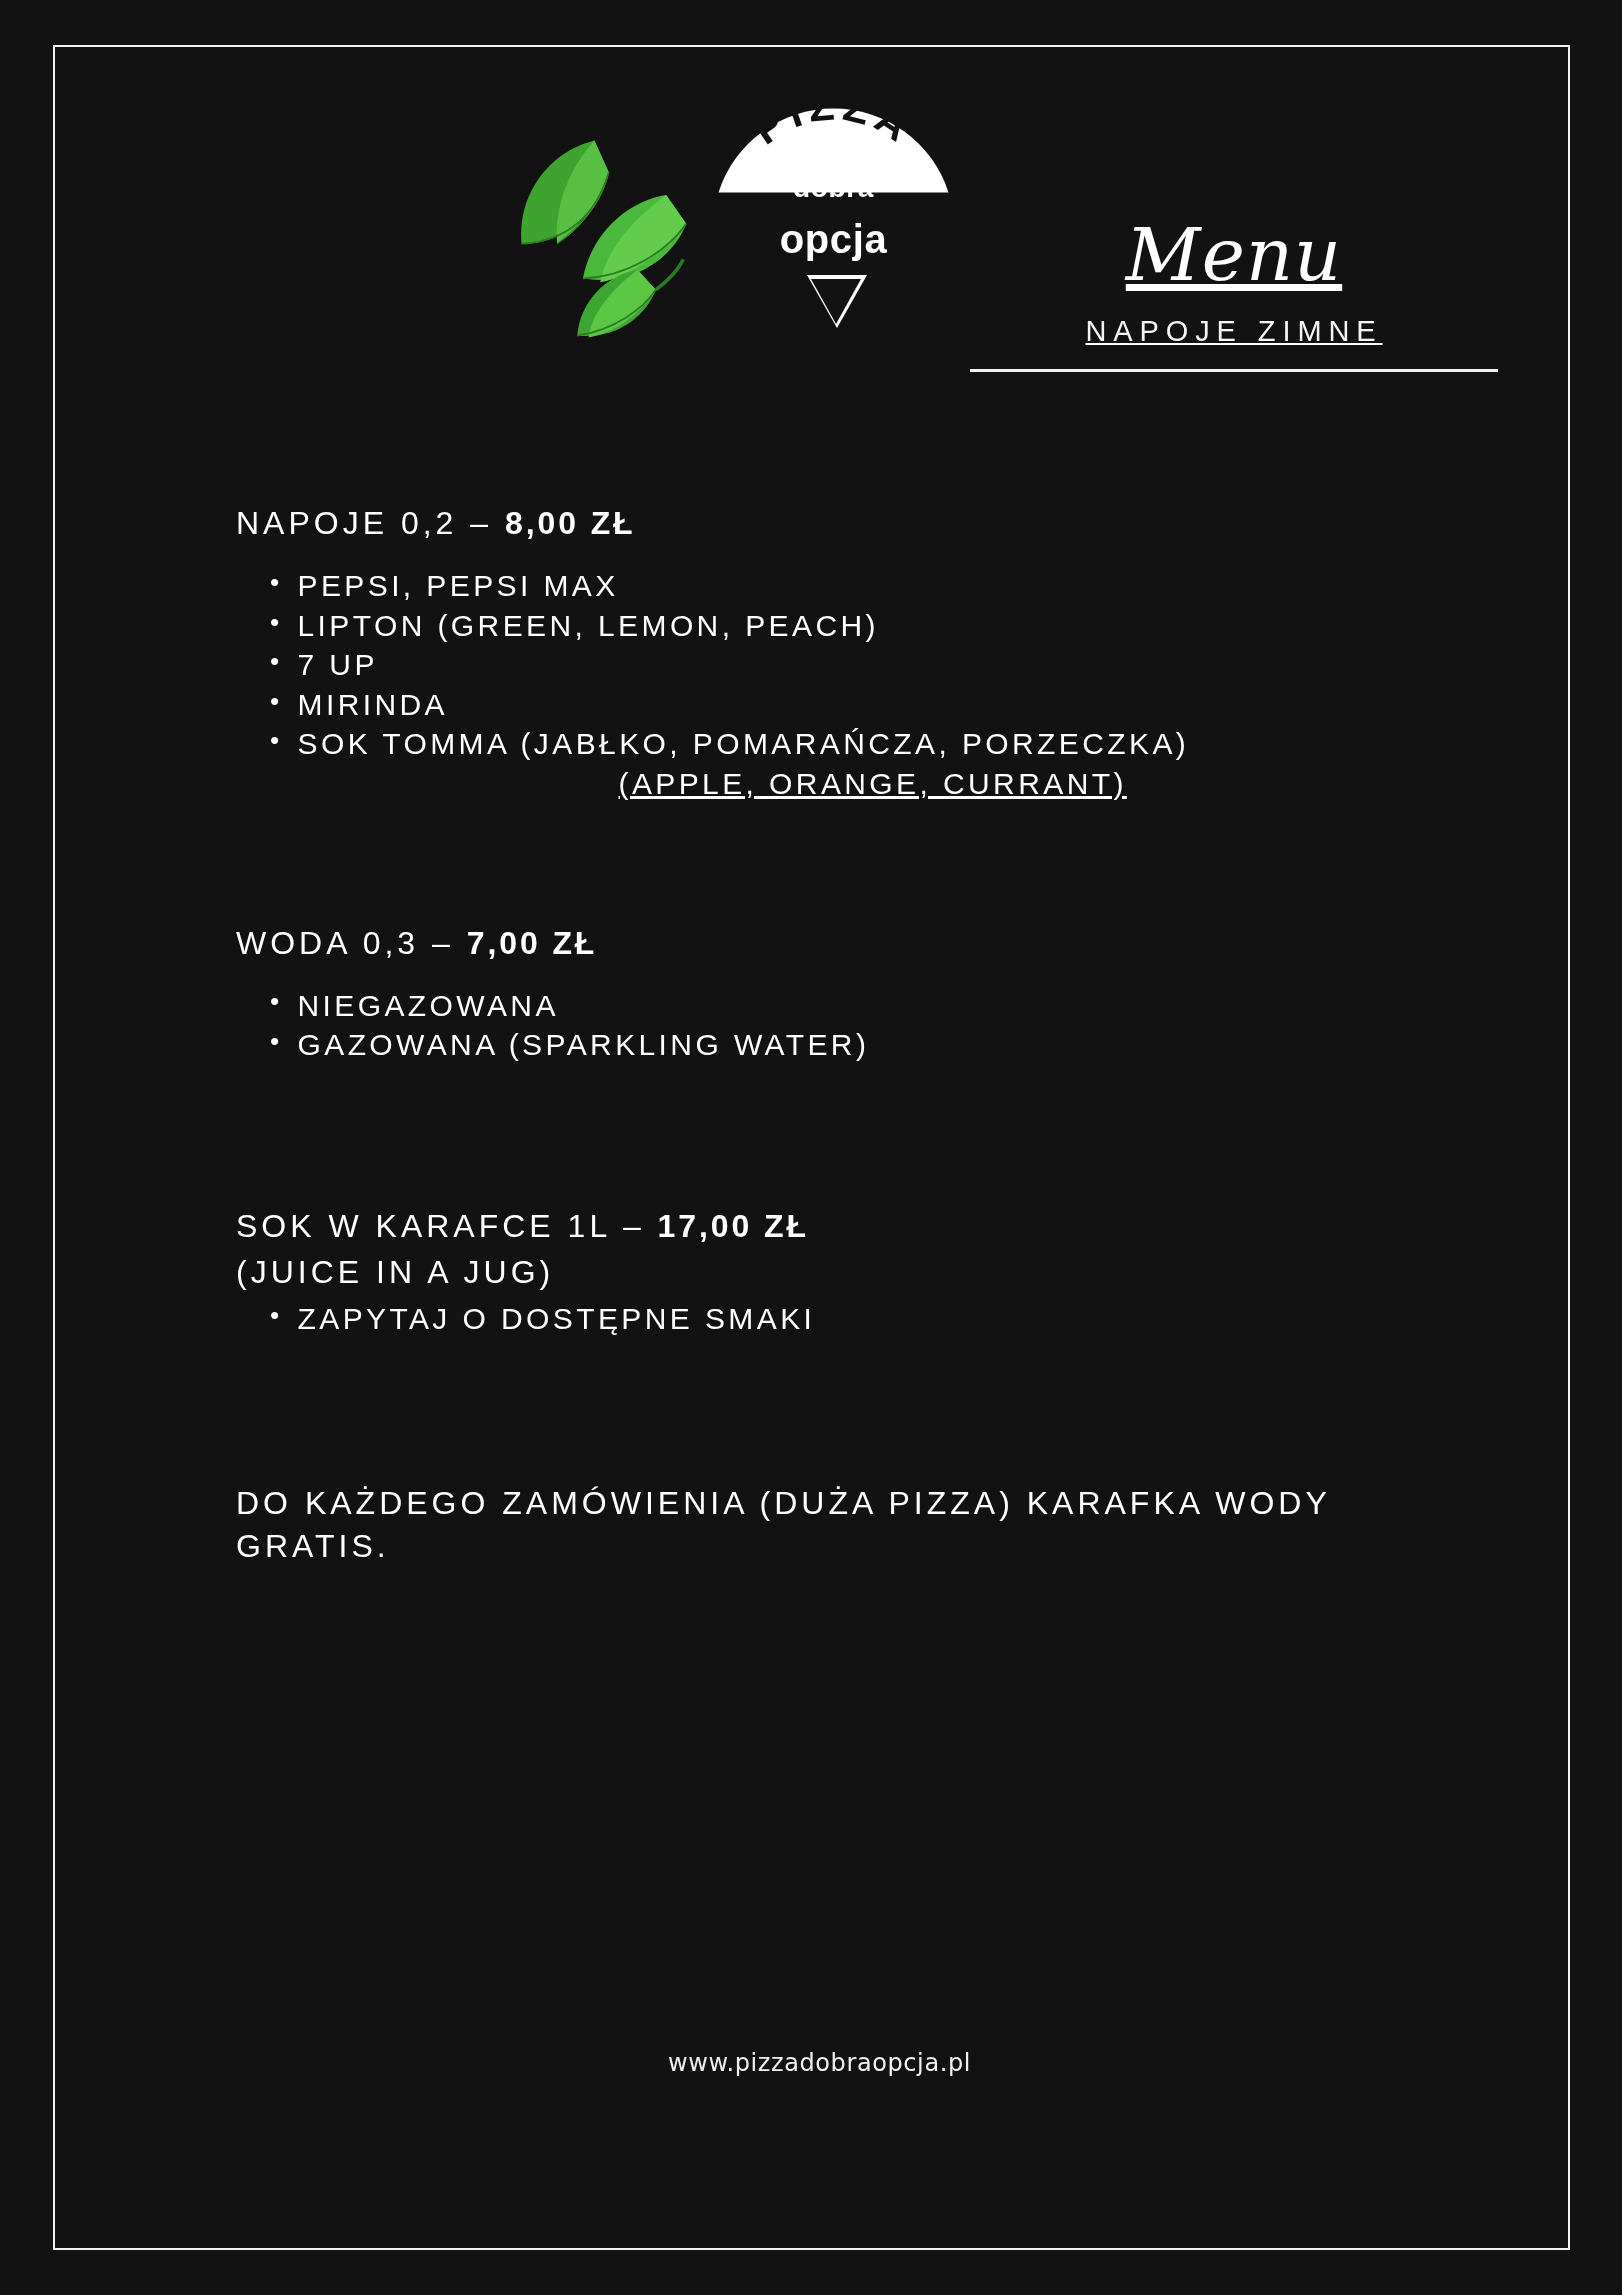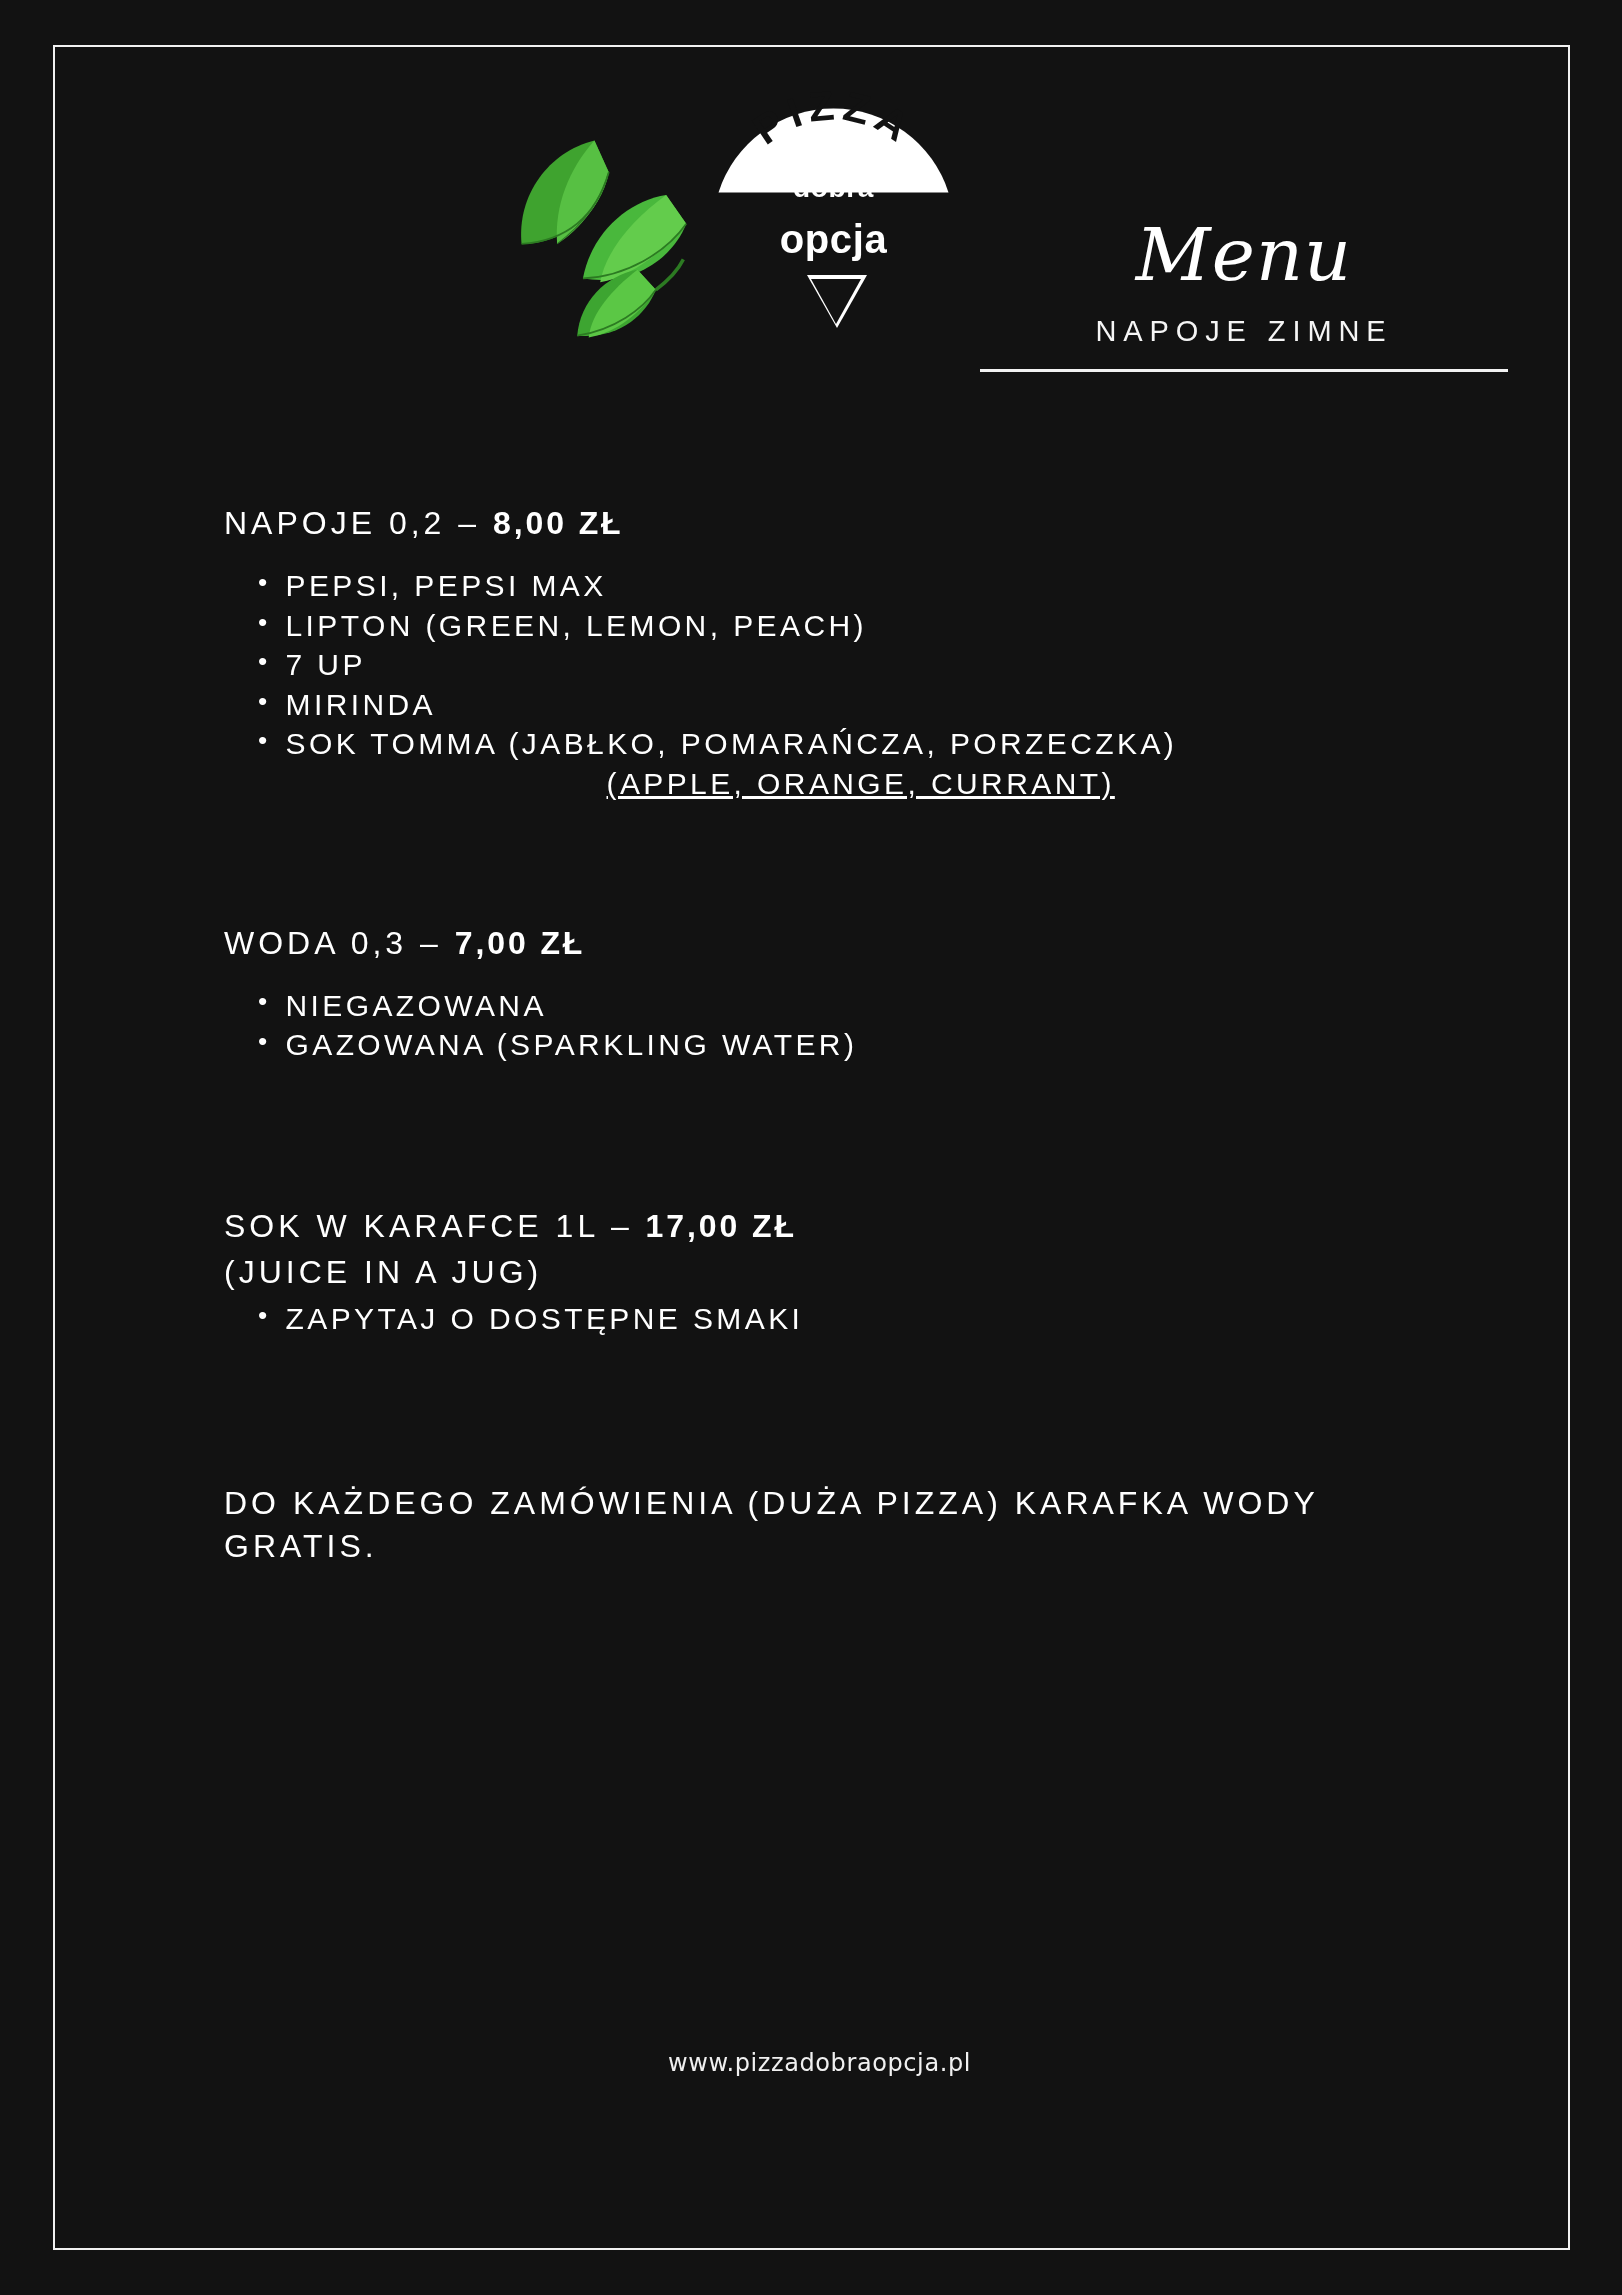--- a/index.html
+++ b/index.html
@@ -109,24 +109,25 @@
     top: 193px;
     width: 0;
     height: 0;
     border-left: 25px solid transparent;
     border-right: 25px solid transparent;
     border-top: 45px solid #121212;
   }
 
   .menu-title-block {
     position: absolute;
-    right: 115px;
+    right: 125px;
     top: 218px;
     width: 528px;
     text-align: center;
+    text-decoration: underline;
   }
   .menu-script {
     font-family: "DejaVu Serif", serif;
     font-style: italic;
     font-size: 73px;
     line-height: 1;
     letter-spacing: 1.1px;
     color: #ffffff;
   }
   .menu-sub {
@@ -138,21 +139,21 @@
   .menu-rule {
     margin-top: 20.7px;
     height: 2.9px;
     background: #f2f2f2;
     width: 528px;
   }
 
   
   .content {
     position: absolute;
-    left: 224px;
+    left: 236px;
     top: 505px;
     width: 1222px;
   }
 
   .section {
     margin-bottom: 0;
   }
 
   .sec-head {
     font-size: 32px;

